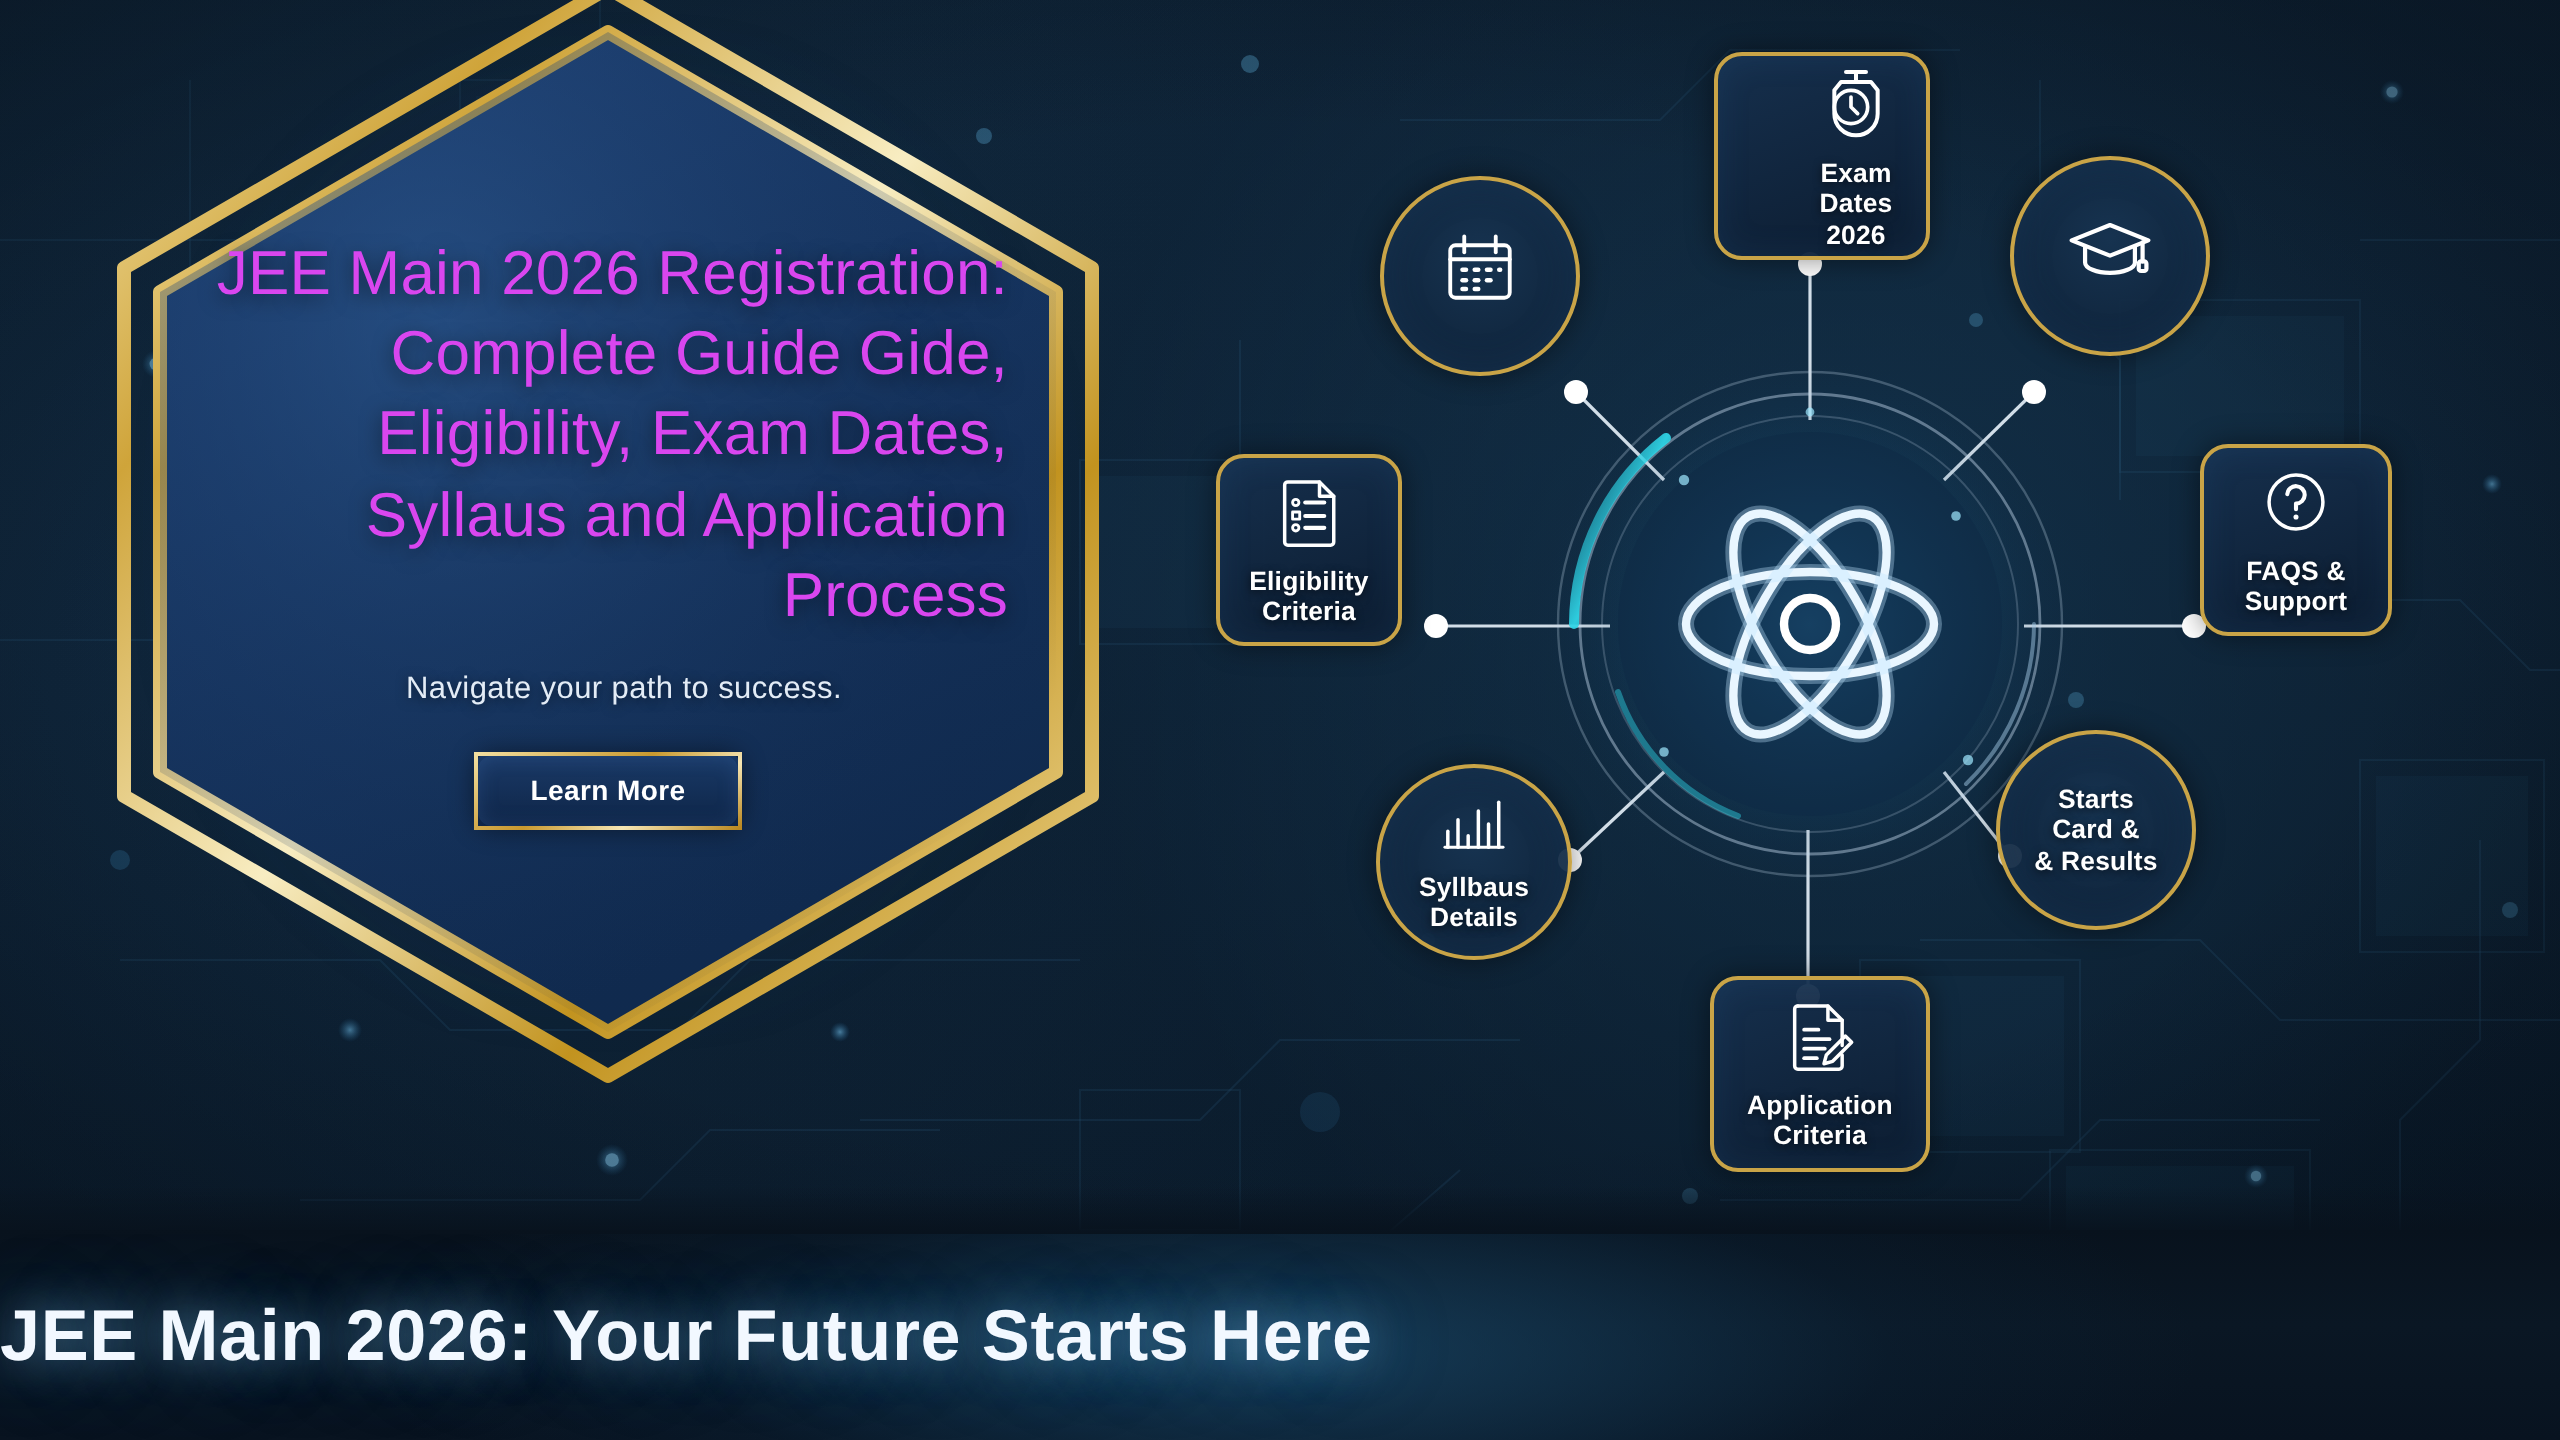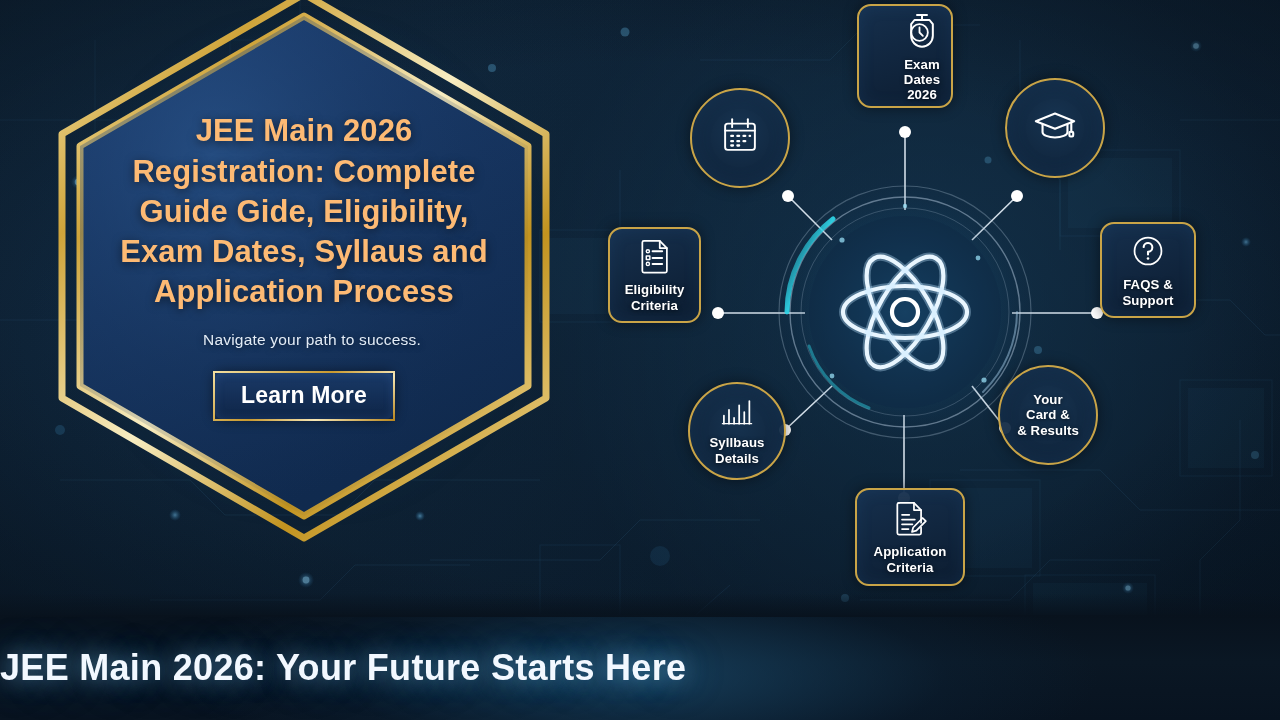--- a/index.html
+++ b/index.html
@@ -31,38 +31,38 @@
     position:absolute;left:40px;top:40px;width:440px;height:480px;
     background:radial-gradient(ellipse at 50% 50%, rgba(58,126,186,.30) 0%, rgba(20,60,110,.10) 55%, rgba(0,0,0,0) 75%);
     filter:blur(14px);
   }
   .hex-content{
     position:absolute;left:0;top:0;right:0;bottom:0;
     display:flex;flex-direction:column;align-items:center;justify-content:center;
     padding:0 46px;box-sizing:border-box;
   }
   .hex-title{
-    color:#fdba74;font-size:31px;line-height:1.30;font-weight:bold;
-    text-align:center;letter-spacing:.1px;
+    color:#d946ef;font-size:31px;line-height:1.30;font-weight:normal;
+    text-align:right;letter-spacing:.1px;
     text-shadow:0 2px 10px rgba(0,0,0,.55);
     margin:0 0 4px 0;max-width:400px;
   }
   .hex-sub{
     color:#e3ecf6;font-size:15.5px;font-weight:normal;text-align:center;
     margin:14px 0 0 16px;letter-spacing:.2px;
     text-shadow:0 1px 6px rgba(0,0,0,.5);
   }
   .learn-btn{
     margin-top:22px;
     padding:9px 26px 10px 26px;
     border-radius:9px;
     border:2.5px solid;
     border-image:linear-gradient(150deg,#f3dfa0,#c9992f 45%,#f6e6b4 70%,#b9871f) 1;
     background:linear-gradient(180deg,rgba(26,58,104,.92),rgba(14,36,70,.92));
-    color:#ffffff;font-size:23px;font-weight:bold;letter-spacing:.2px;
+    color:#ffffff;font-size:14px;font-weight:bold;letter-spacing:.2px;
     box-shadow:0 0 12px rgba(0,0,0,.45), inset 0 0 10px rgba(70,120,190,.25);
     cursor:pointer;
   }
 
   
   .map{position:absolute;left:580px;top:0;width:700px;height:620px;}
   .svg-layer{position:absolute;inset:0;}
 
   .node{position:absolute;display:flex;flex-direction:column;
         align-items:center;justify-content:center;box-sizing:border-box;
@@ -286,21 +286,21 @@
       </g>
       <g fill="#9fe8ff" fill-opacity=".7">
         <circle cx="262" cy="240" r="2.6"></circle>
         <circle cx="398" cy="258" r="2.4"></circle>
         <circle cx="252" cy="376" r="2.4"></circle>
         <circle cx="404" cy="380" r="2.6"></circle>
         <circle cx="325" cy="206" r="2.2"></circle>
       </g>
     </svg>
 
-    <div class="node square" style="left:277px;top:4px;width:96px;height:104px;padding-left:34px;">
+    <div class="node square" style="left:277px;top:26px;width:108px;height:104px;padding-left:34px;">
       <span class="ico">
         <svg width="40" height="40" viewBox="0 0 48 48" fill="none" stroke="#ffffff" stroke-width="2.4" stroke-linecap="round" stroke-linejoin="round">
           <path d="M18 6 h12"></path>
             <path d="M24 6 v5"></path>
           <path d="M15 12 h18 l4 5 v14 a13 13 0 0 1 -26 0 v-14 z"></path>
           <circle cx="21" cy="27" r="10" stroke-width="2.2"></circle>
           <path d="M21 21 v6 l4 4" stroke-width="2.2"></path>
         </svg>
       </span>
       <span class="lbl">
@@ -388,21 +388,21 @@
         </svg>
       </span>
       <span class="lbl">
         <span>Syllbaus</span><br>
         <span>Details</span>
       </span>
     </div>
 
     <div class="node circle" style="left:418px;top:365px;width:100px;height:100px;">
       <span class="lbl">
-        <span>Your</span><br>
+        <span>Starts</span><br>
         <span>Card &amp;</span><br>
         <span>&amp; Results</span>
       </span>
     </div>
 
     <div class="node square" style="left:275px;top:462px;width:110px;height:98px;margin-top:26px;">
       <span class="ico">
         <svg width="38" height="38" viewBox="0 0 48 48" fill="none" stroke="#ffffff" stroke-width="2.2" stroke-linecap="round" stroke-linejoin="round">
           <path d="M10 5 h19 l9 9 v16"></path>
           <path d="M38 36 v7 a2 2 0 0 1 -2 2 H10 a2 2 0 0 1 -2 -2 V7 a2 2 0 0 1 2 -2"></path>

